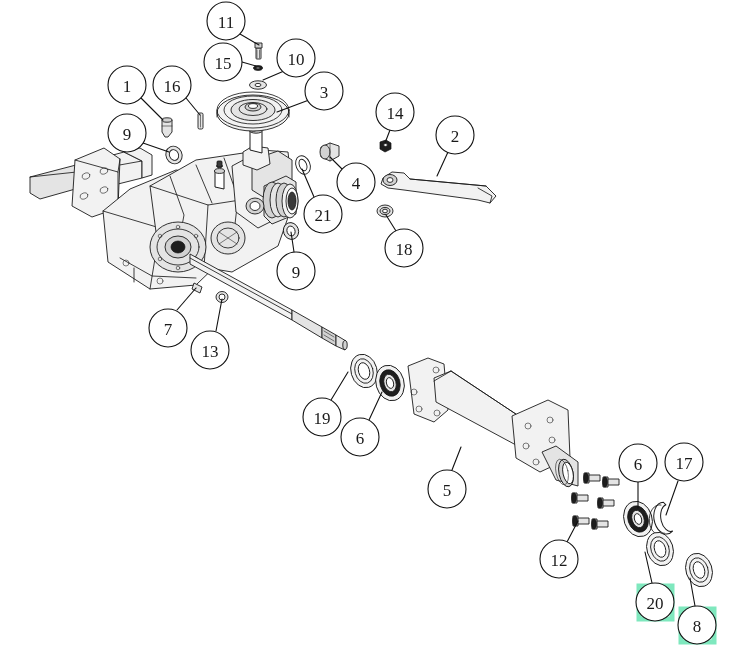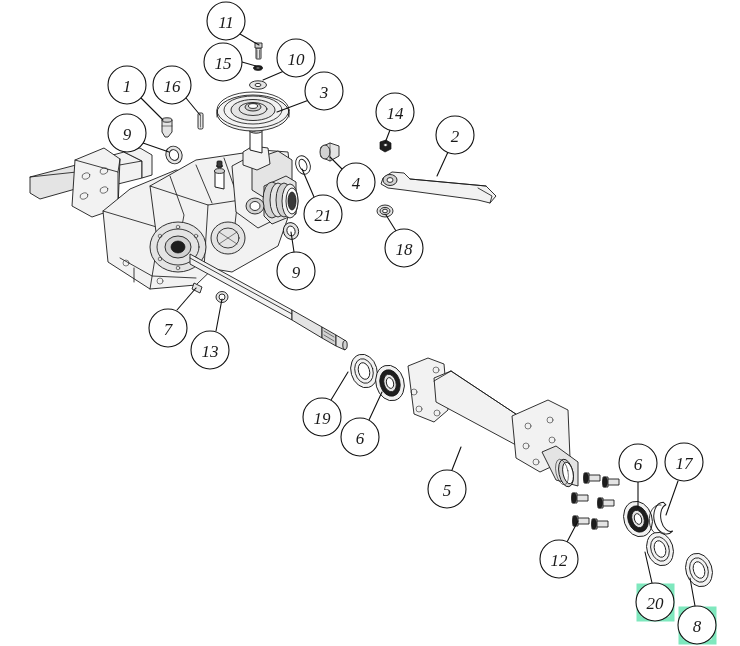--- a/index.html
+++ b/index.html
@@ -1,21 +1,21 @@
 <!DOCTYPE html>
 <html><head>
 <meta charset="utf-8">
 <title>Transaxle Exploded Parts Diagram</title>
 <style>
   html,body{margin:0;padding:0;background:#ffffff;}
   body{
     font-family:"Liberation Serif", serif;
     width:740px;height:646px;overflow:hidden;position:relative;
   }
-  #diagram{position:absolute;left:0;top:0;width:596px;height:646px;background:#fff;font-style:italic;}
+  #diagram{position:absolute;left:0;top:0;width:596px;height:646px;background:#fff;}
   svg.layer{position:absolute;left:0;top:0;width:740px;height:646px;}
   .callout-text{
     font-family:"Liberation Serif", serif;
     font-size:17px;
     fill:#1a1a1a;
     text-anchor:middle;
     dominant-baseline:central;
     pointer-events:none;
     user-select:none;
   }

